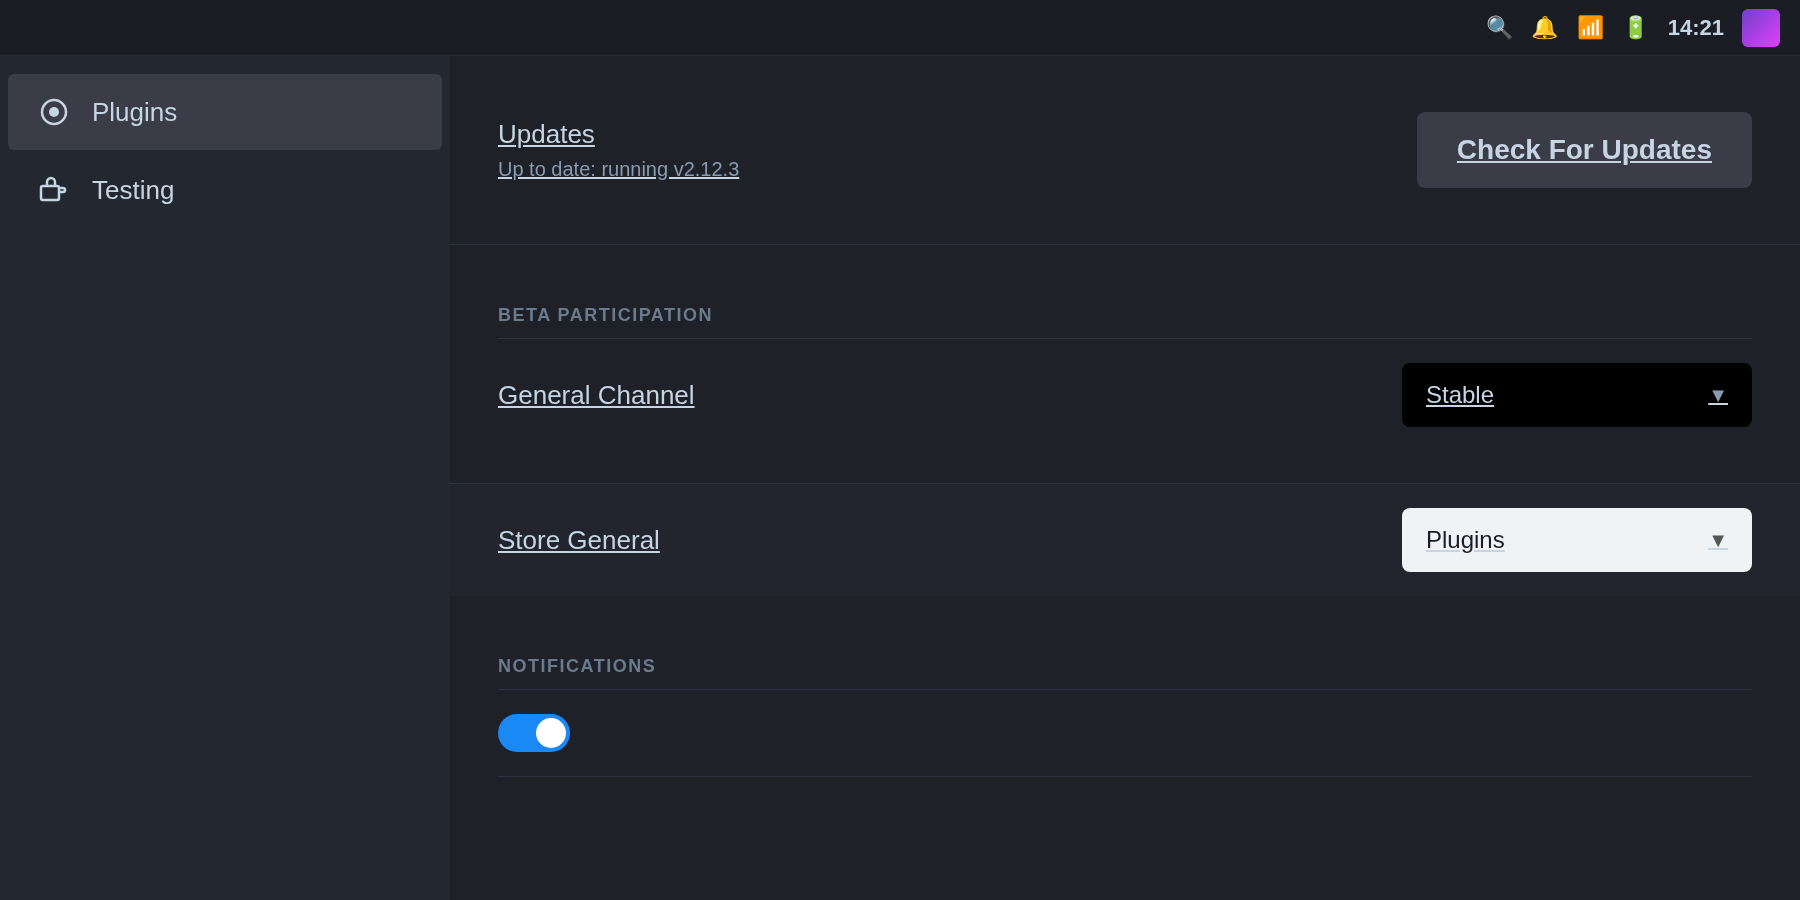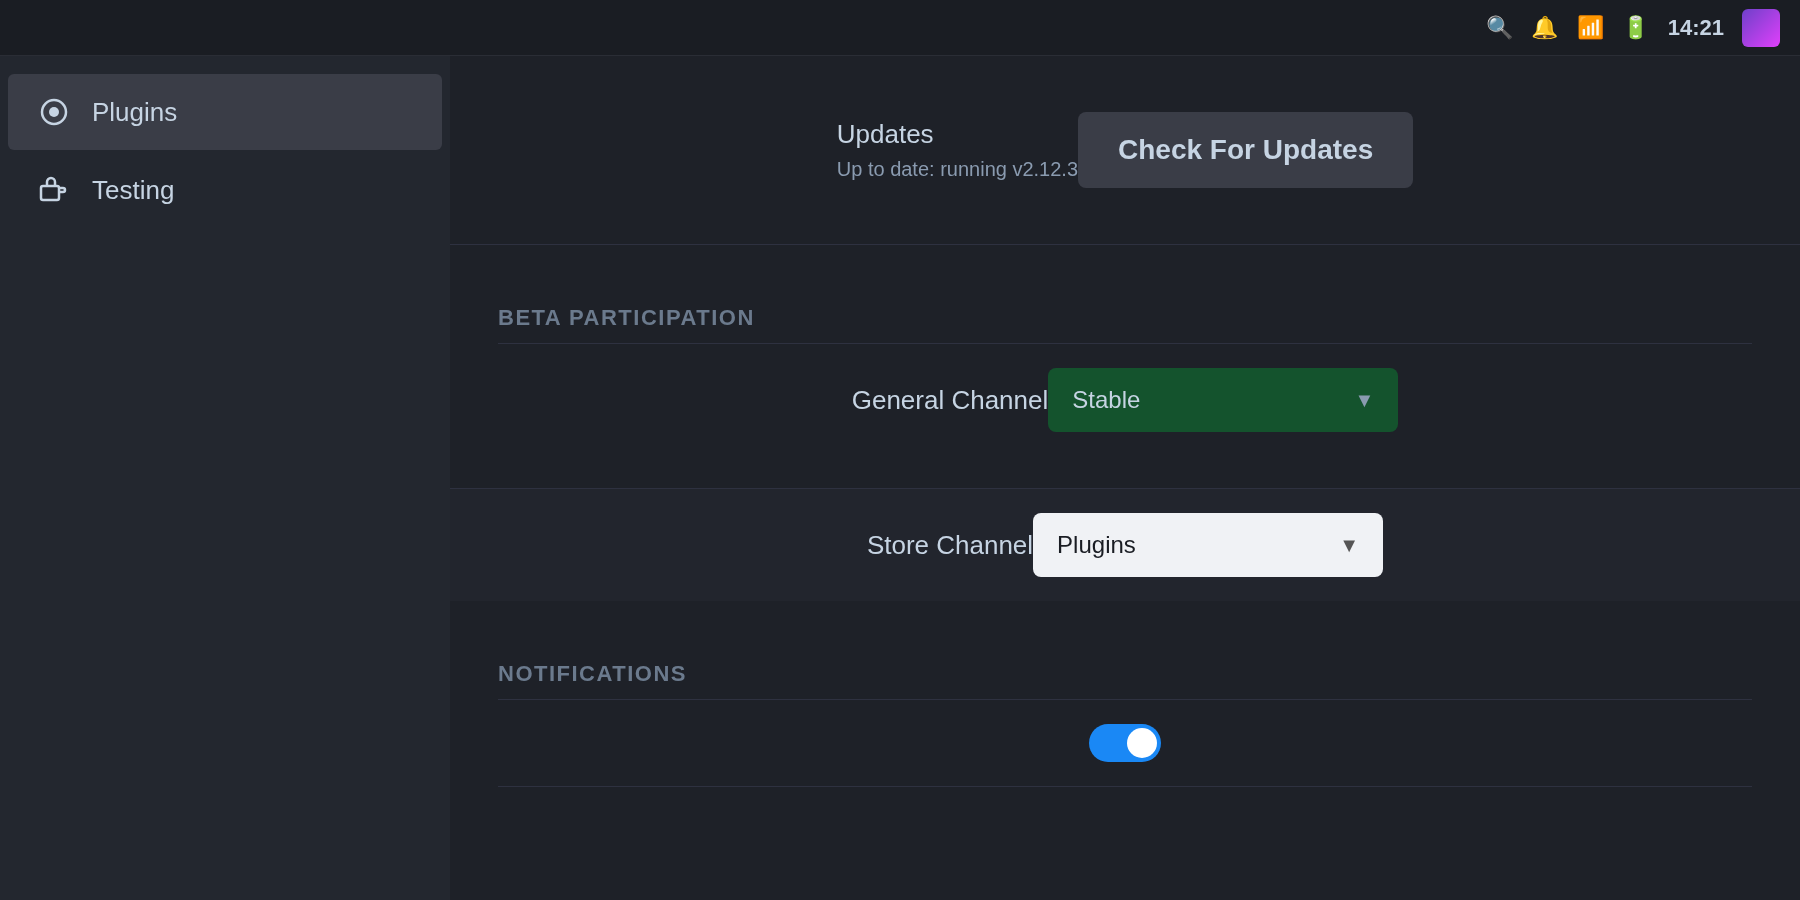--- a/index.html
+++ b/index.html
@@ -106,22 +106,23 @@
     }
 
     .section {
       padding: 32px 48px;
       border-bottom: 1px solid #2e3140;
     }
 
     .section-row {
       display: flex;
       align-items: center;
-      justify-content: center;
+      justify-content: space-between;
       padding: 24px 0;
+      text-decoration: underline;
     }
 
     .row-label {
       font-size: 26px;
       font-weight: 500;
       color: #c6d4e3;
     }
 
     .status-text {
       font-size: 20px;
@@ -139,34 +140,34 @@
       font-size: 28px;
       font-weight: 600;
       cursor: pointer;
       min-width: 320px;
       text-align: center;
       transition: background 0.15s;
     }
 
     
     .section-header {
-      font-size: 22px;
+      font-size: 18px;
       font-weight: 700;
       color: #6b7a8d;
       letter-spacing: 1.5px;
       text-transform: uppercase;
       padding: 28px 0 12px 0;
     }
 
     
     .dropdown {
       display: flex;
       align-items: center;
       justify-content: space-between;
-      background-color: #14532d;
+      background-color: #000000;
       border: none;
       border-radius: 8px;
       padding: 18px 24px;
       color: #c6d4e3;
       font-size: 24px;
       font-weight: 500;
       cursor: pointer;
       min-width: 350px;
       gap: 20px;
     }
@@ -286,21 +287,21 @@
         <span class="row-label">General Channel</span>
         <button class="dropdown">
           <span>Stable</span>
           <span class="dropdown-chevron">▼</span>
         </button>
       </div>
     </div>
 
     <div class="store-channel-row">
       <div class="section-row" style="padding: 24px 48px;">
-        <span class="row-label">Store Channel</span>
+        <span class="row-label">Store General</span>
         <button class="dropdown light">
           <span>Plugins</span>
           <span class="dropdown-chevron">▼</span>
         </button>
       </div>
     </div>
 
     <div class="notifications-section">
       <div class="section-header">NOTIFICATIONS</div>
       <hr class="divider">

